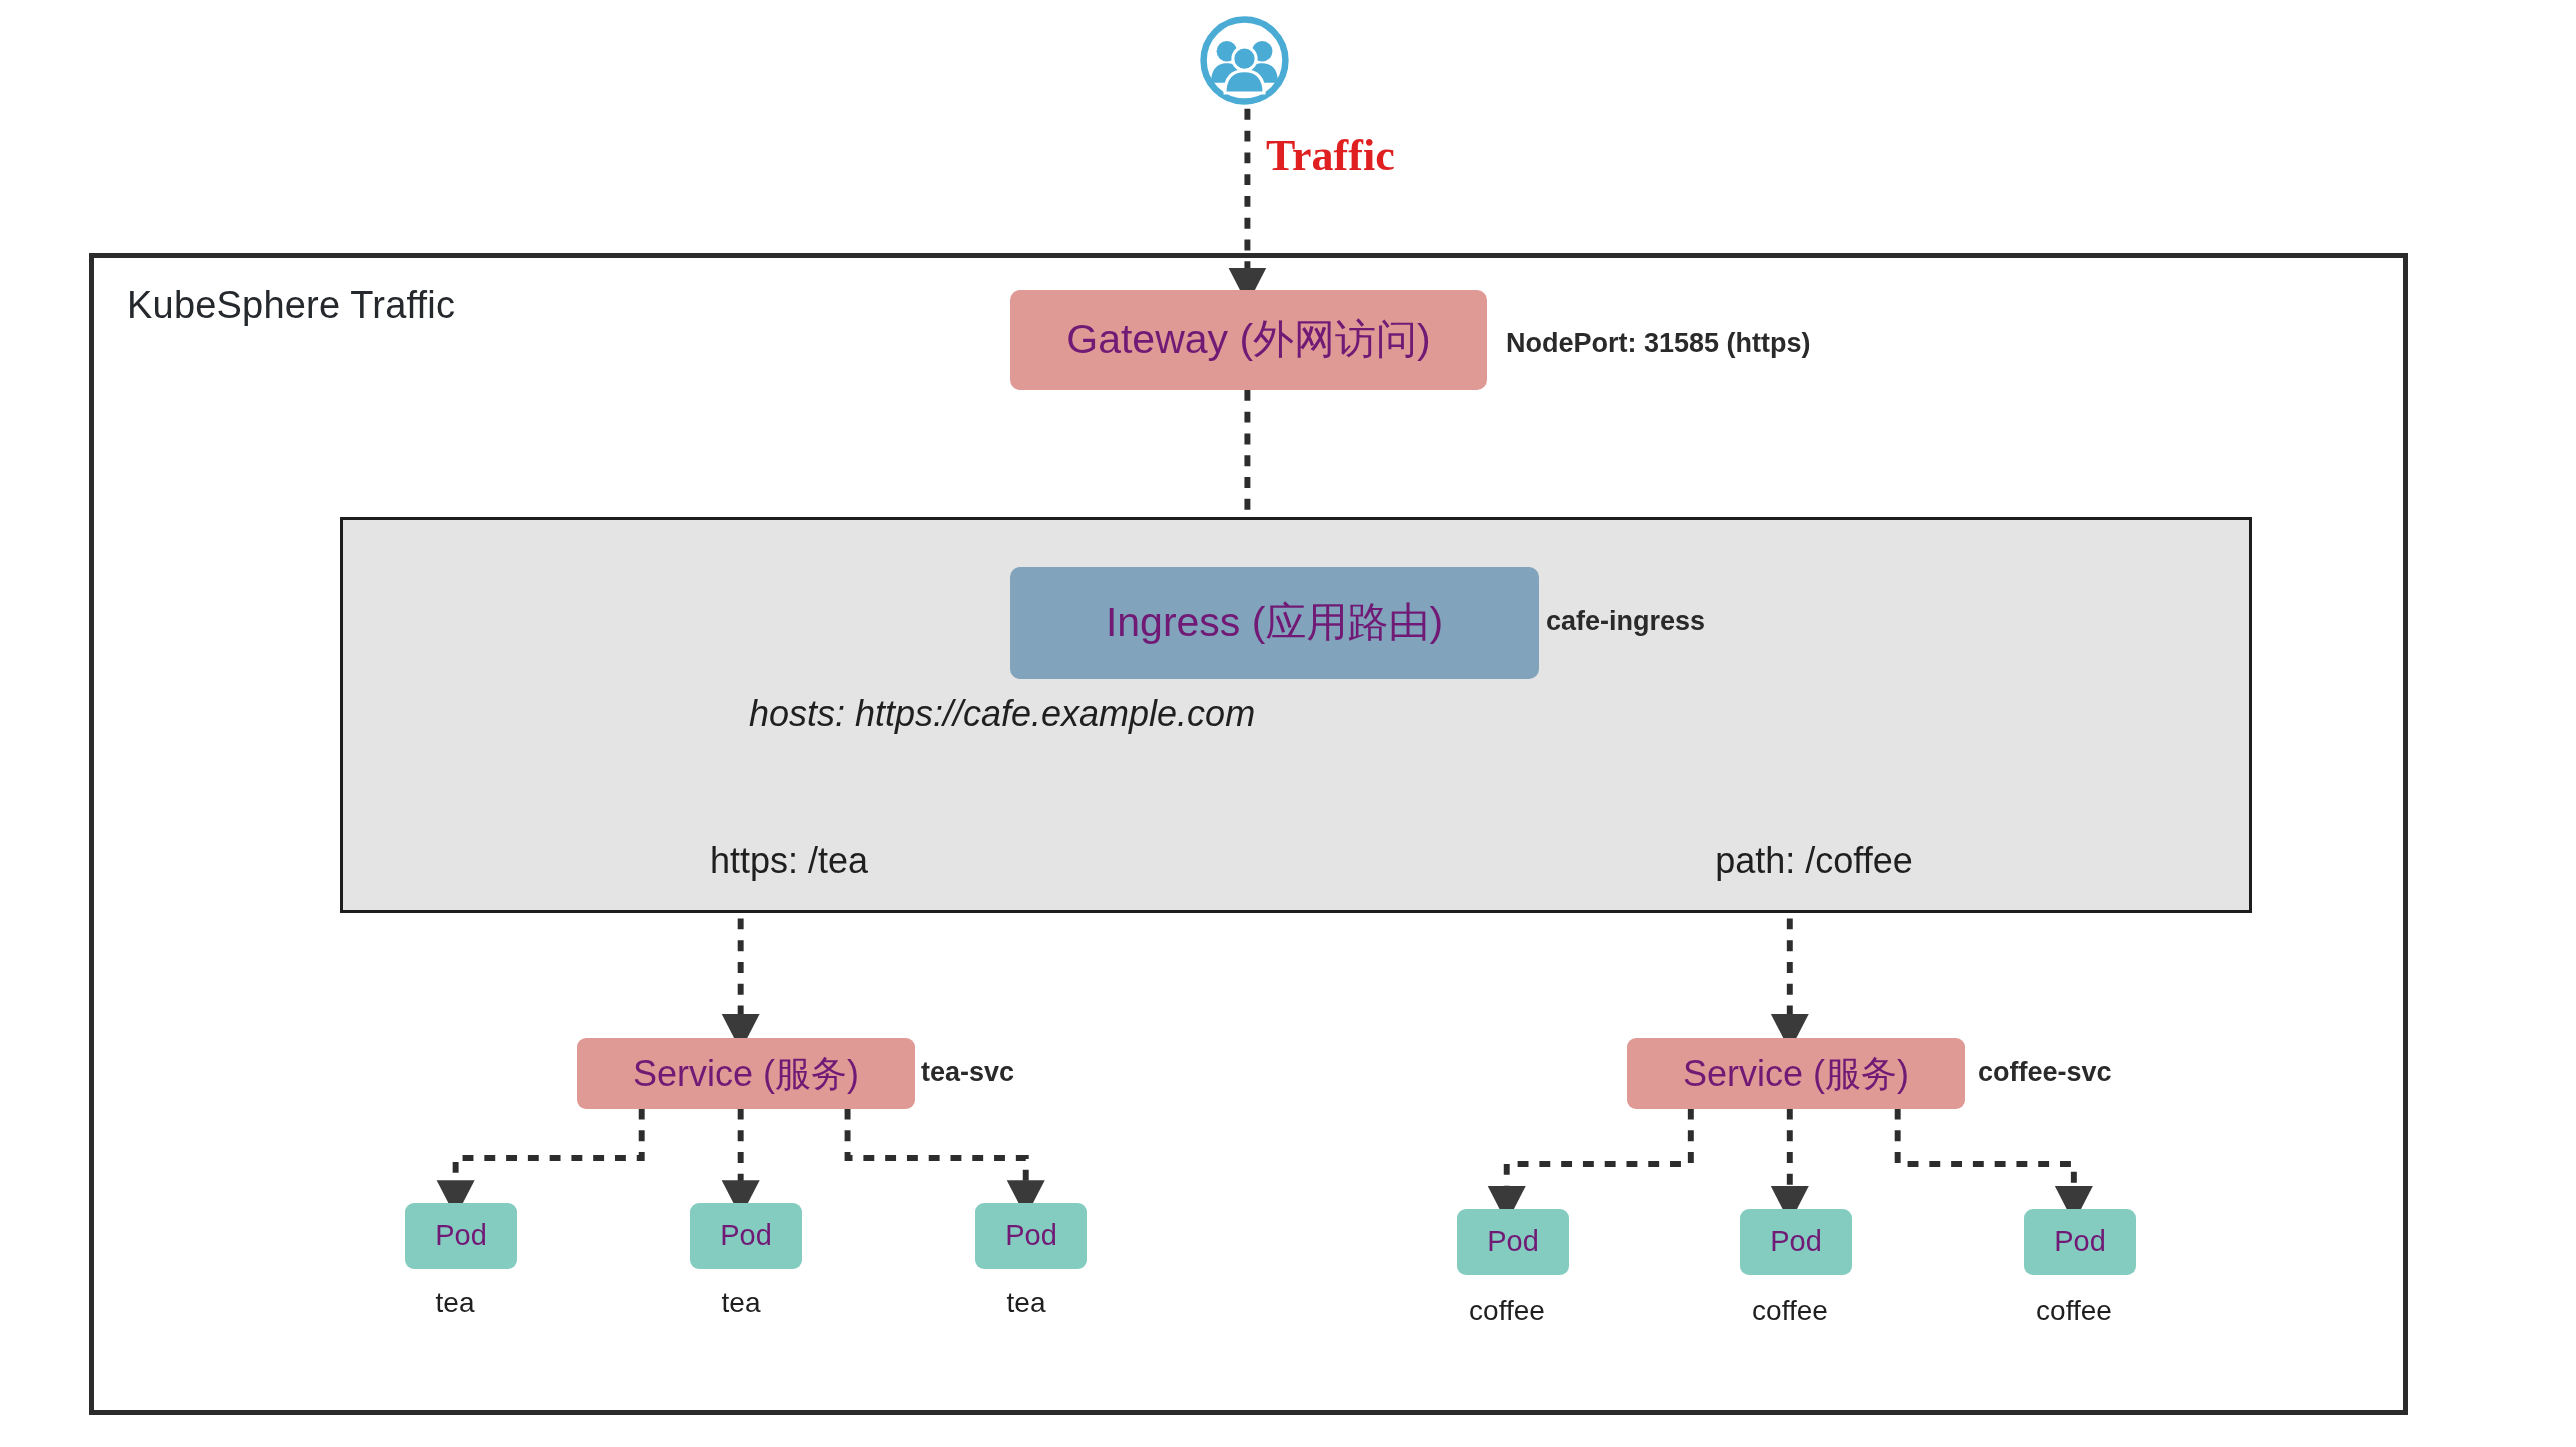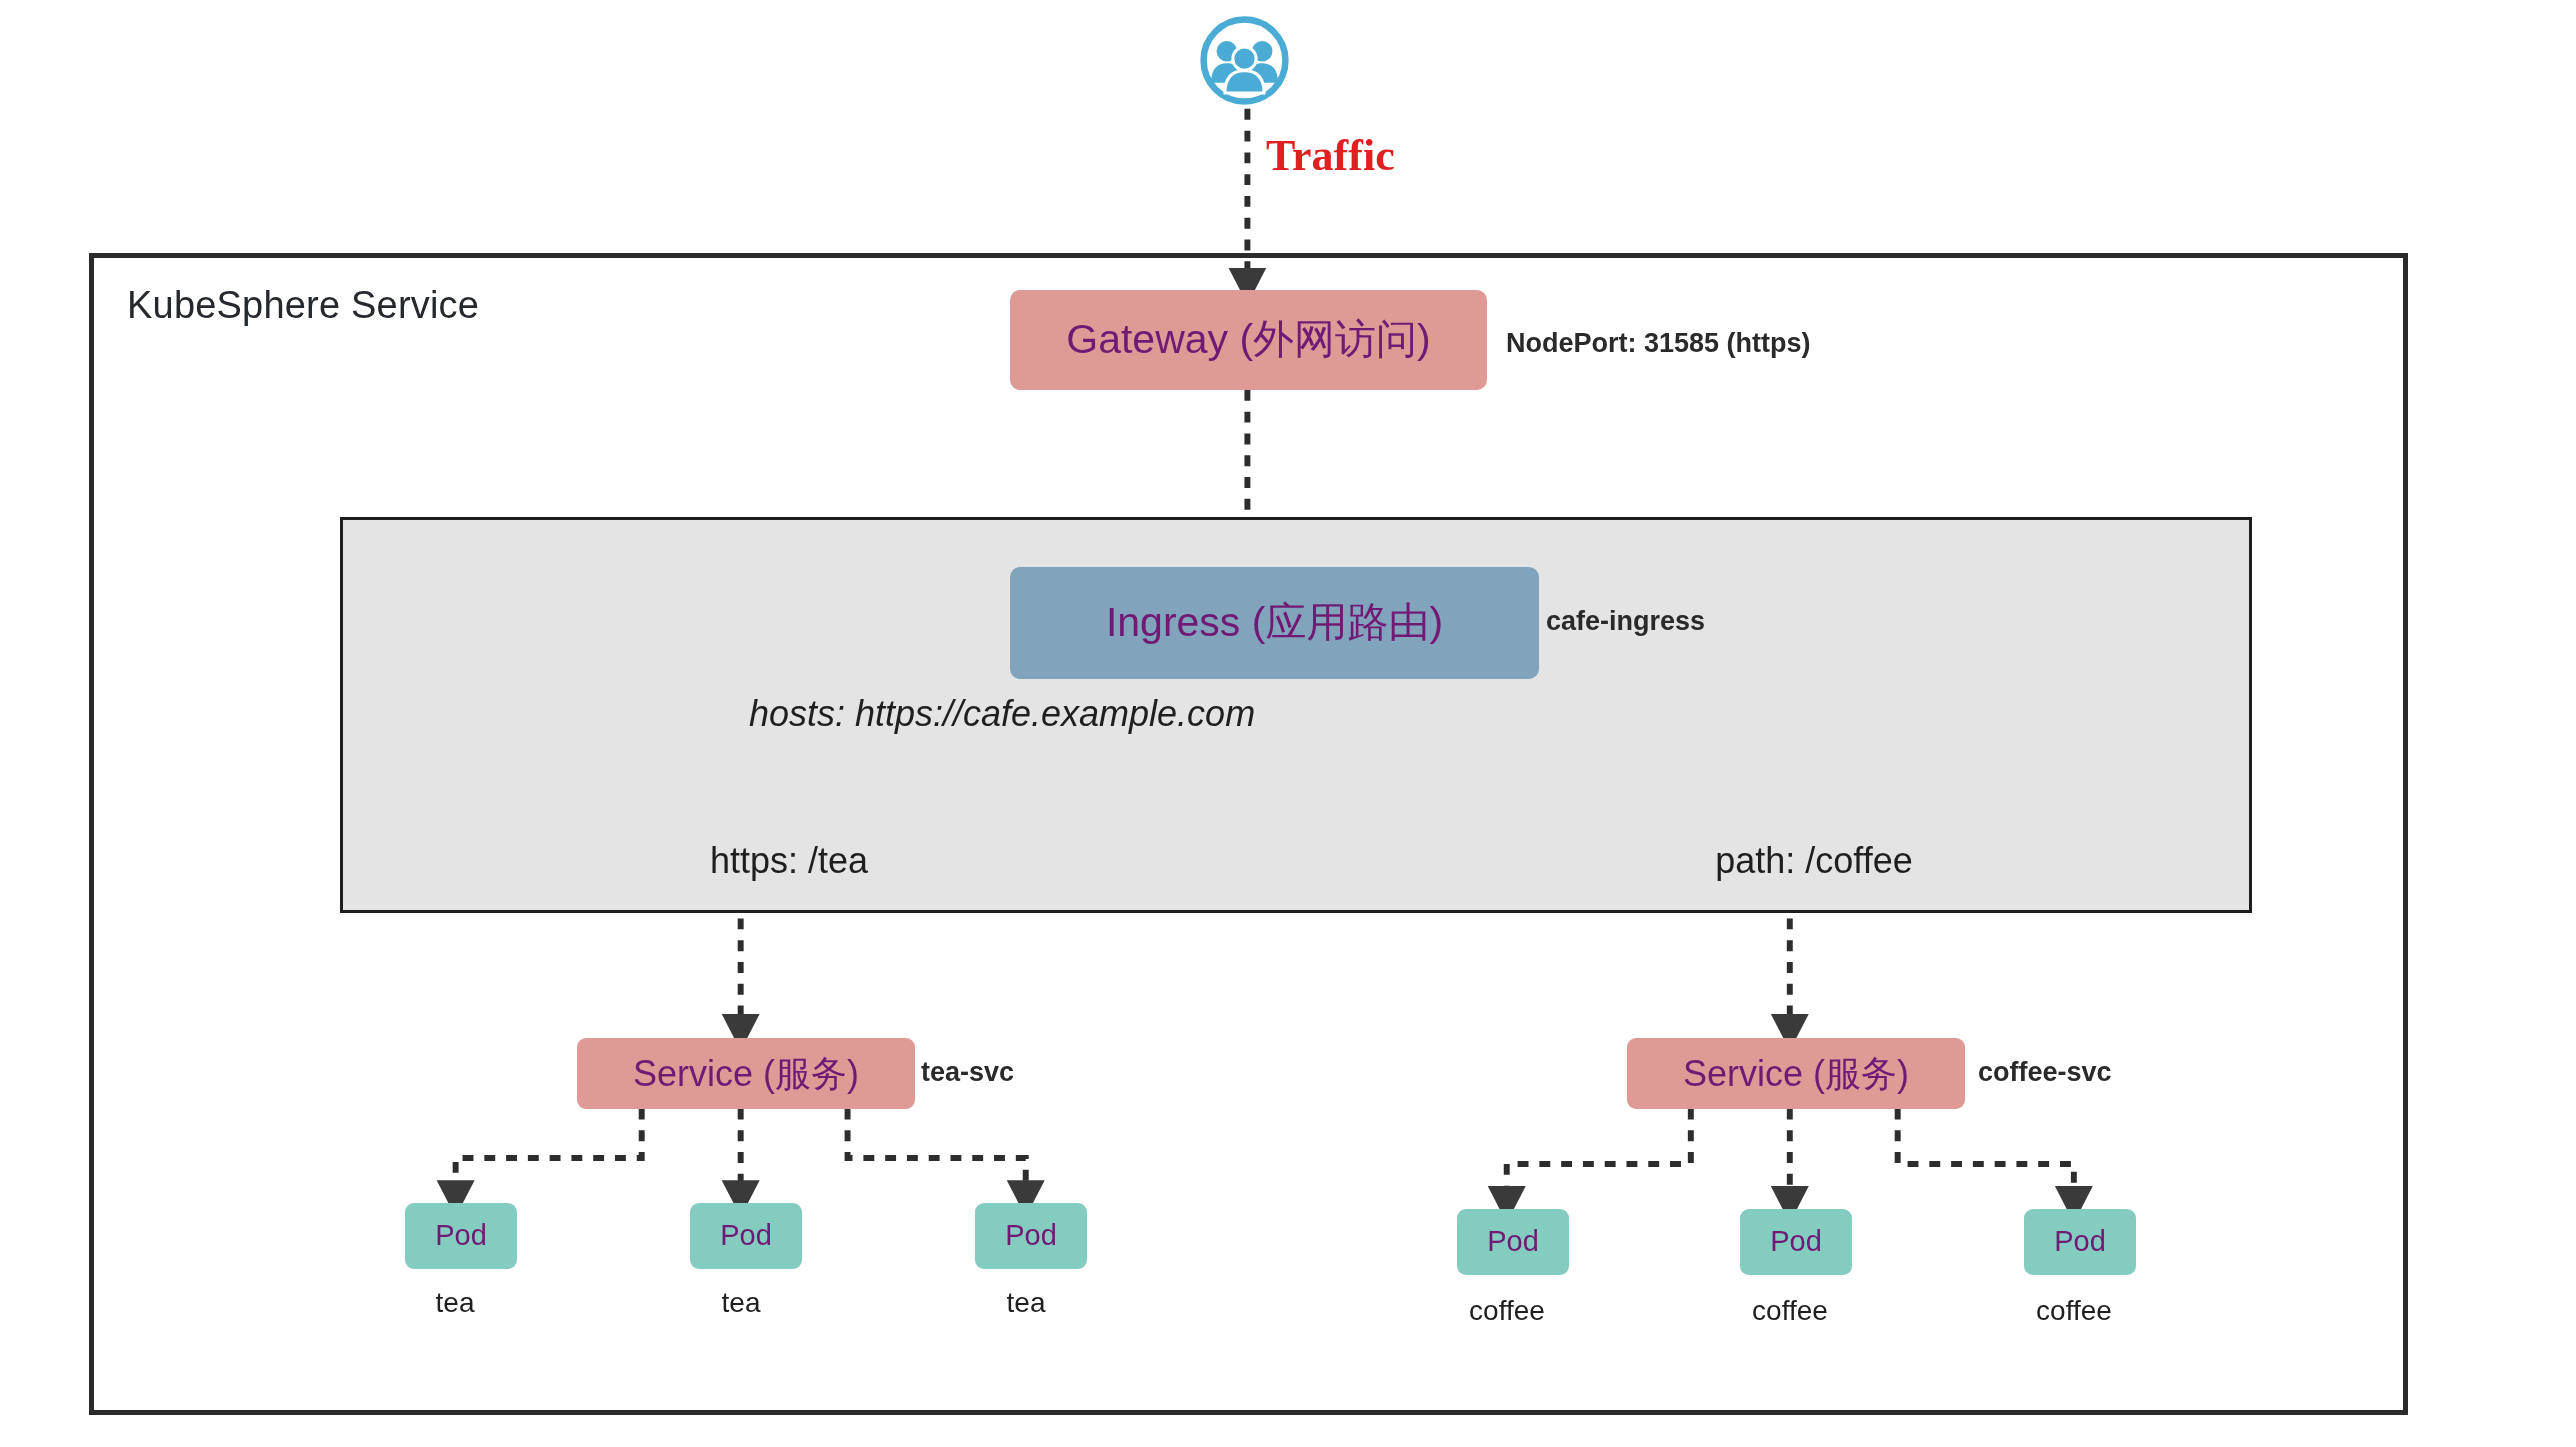--- a/index.html
+++ b/index.html
@@ -202,21 +202,21 @@
     </g>
     <g fill="#4aabd4" stroke="#ffffff" stroke-width="3.2">
       <circle cx="50" cy="48" r="12.5"></circle>
       <path d="M29 85 C29 67 38 61 50 61 C62 61 71 67 71 85 Z"></path>
     </g>
   </svg>
 
   <div class="traffic-label">Traffic</div>
 
   <div class="project-frame"></div>
-  <div class="project-title">KubeSphere Service</div>
+  <div class="project-title">KubeSphere Traffic</div>
 
   <div class="node node-gateway">
     <span>Gateway (外网访问)</span>
   </div>
   <div class="annot annot-nodeport">NodePort: 31585 (https)</div>
 
   <div class="ingress-region"></div>
 
   <div class="node node-ingress">
     <span>Ingress (应用路由)</span>

